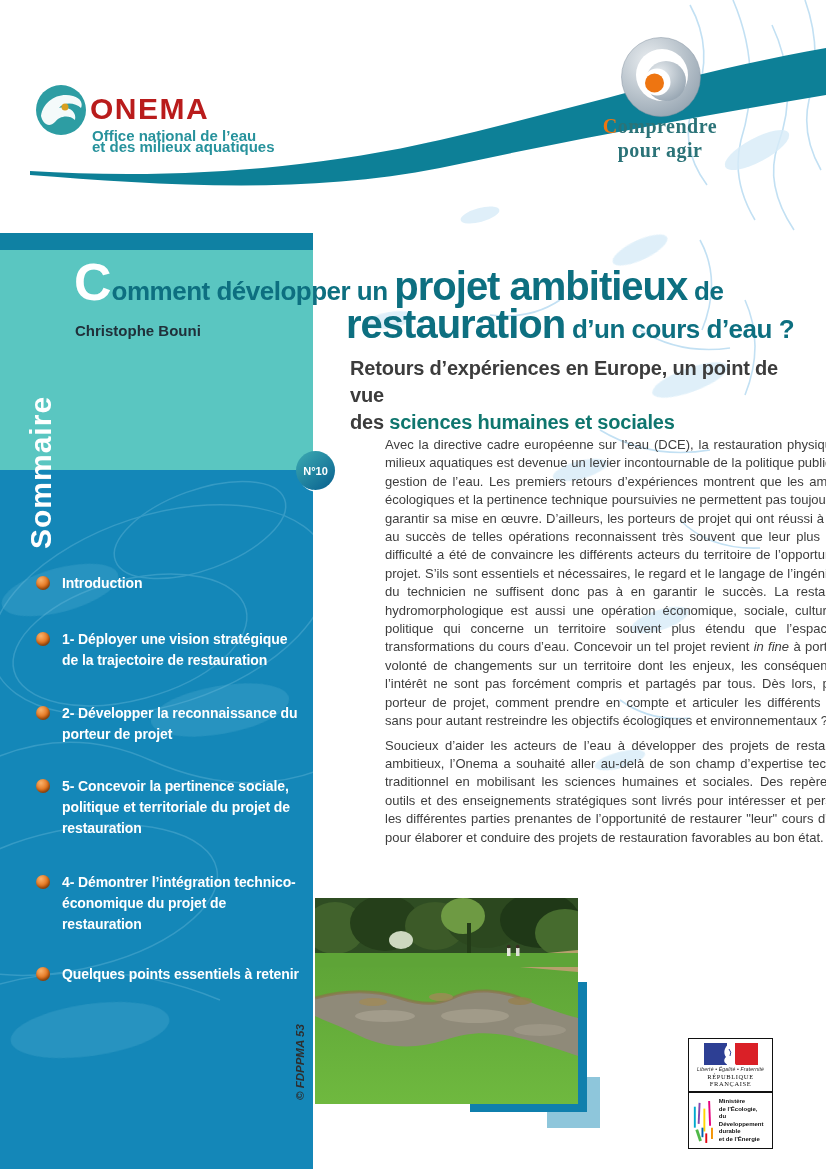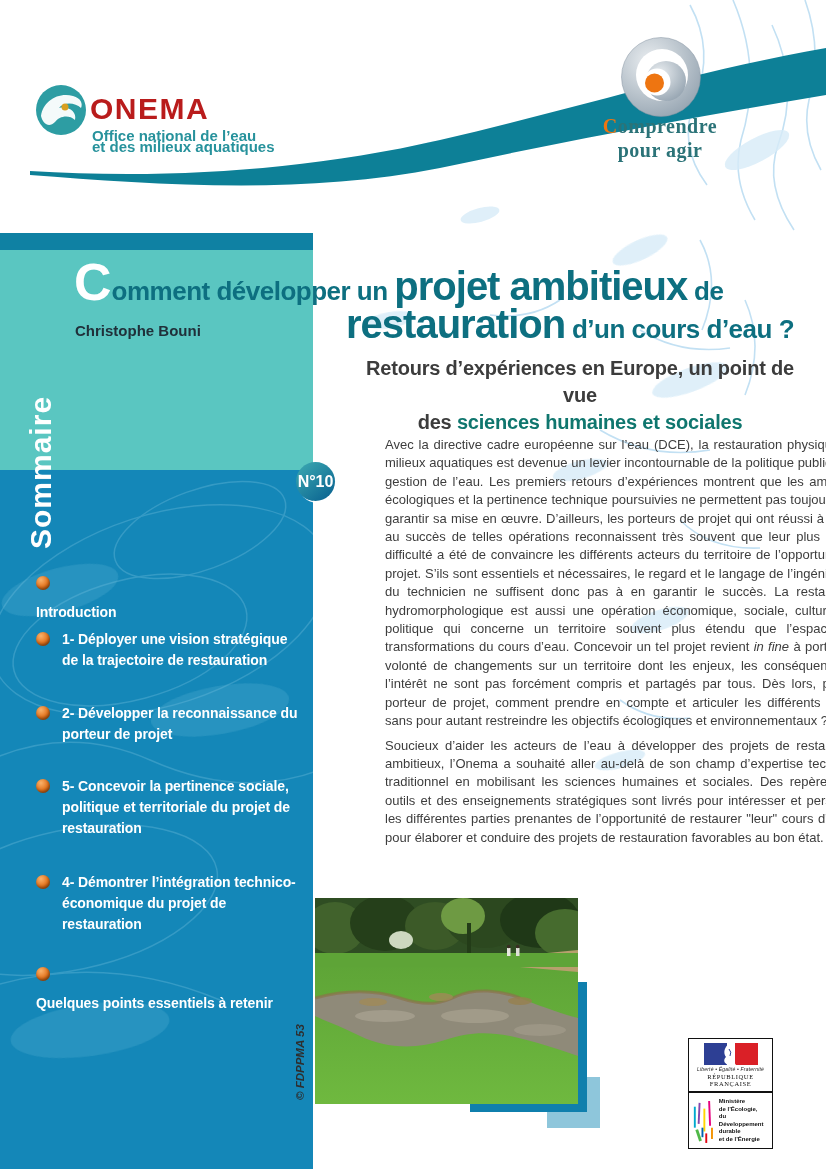--- a/index.html
+++ b/index.html
@@ -28,34 +28,34 @@
 
   
   .title-l1{left:74px;top:256px;line-height:52px;white-space:nowrap;color:#0d6f80;font-weight:bold;z-index:5;}
   .title-l2{left:346px;top:301px;line-height:46px;white-space:nowrap;color:#0d6f80;font-weight:bold;z-index:5;}
   .t-c{font-size:52px;color:#ffffff;}
   .t-mid{font-size:26px;letter-spacing:-0.5px;}
   .t-big{font-size:40px;letter-spacing:-1px;}
   .author{left:75px;top:322px;font-size:15px;font-weight:bold;color:#20303a;z-index:5;}
 
   .subtitle{left:350px;top:355px;width:460px;font-size:20px;font-weight:bold;color:#3c3c3c;
-            line-height:27px;letter-spacing:-0.2px;z-index:5;text-align:center;}
+            line-height:27px;letter-spacing:-0.2px;z-index:5;}
   .subtitle .hl{color:#0f766e;}
 
-  .issue-badge{left:296px;top:462px;width:39px;height:39px;border-radius:50%;
+  .issue-badge{left:296px;top:451px;width:39px;height:39px;border-radius:50%;
         background:linear-gradient(140deg,#35a0ad 15%,#0f6a94 85%);
-        color:#fff;font-size:16px;font-weight:bold;display:flex;align-items:center;justify-content:center;
+        color:#fff;font-size:11px;font-weight:bold;display:flex;align-items:center;justify-content:center;
         box-shadow:2px 2px 0 rgba(255,255,255,.95);z-index:6;}
 
   
   .sommaire-title{left:24px;top:549px;transform:rotate(-90deg);transform-origin:0 0;
         font-size:30px;font-weight:bold;color:#fff;letter-spacing:1px;white-space:nowrap;z-index:5;}
   .menu-item{position:absolute;left:36px;width:264px;display:flex;gap:12px;color:#fff;
         font-weight:bold;font-size:14px;line-height:21px;letter-spacing:-0.1px;z-index:5;}
-  .menu-item.nowrap{white-space:nowrap;flex-direction:column;}
+  .menu-item.nowrap{white-space:nowrap;}
   .bullet{flex:0 0 14px;width:14px;height:14px;border-radius:50%;margin-top:3px;
         background:radial-gradient(circle at 35% 28%,#f9b26b 0%,#e4731c 55%,#9c4a0e 100%);
         box-shadow:inset -1px -2px 3px rgba(0,0,0,.35);}
 
   
   .body-text{left:341px;top:436px;width:480px;font-size:13px;line-height:18.4px;color:#3d3d3d;
         text-align:justify;z-index:5;margin-left:44px;}
   .body-text p{margin:0 0 6px 0;}
 
   

